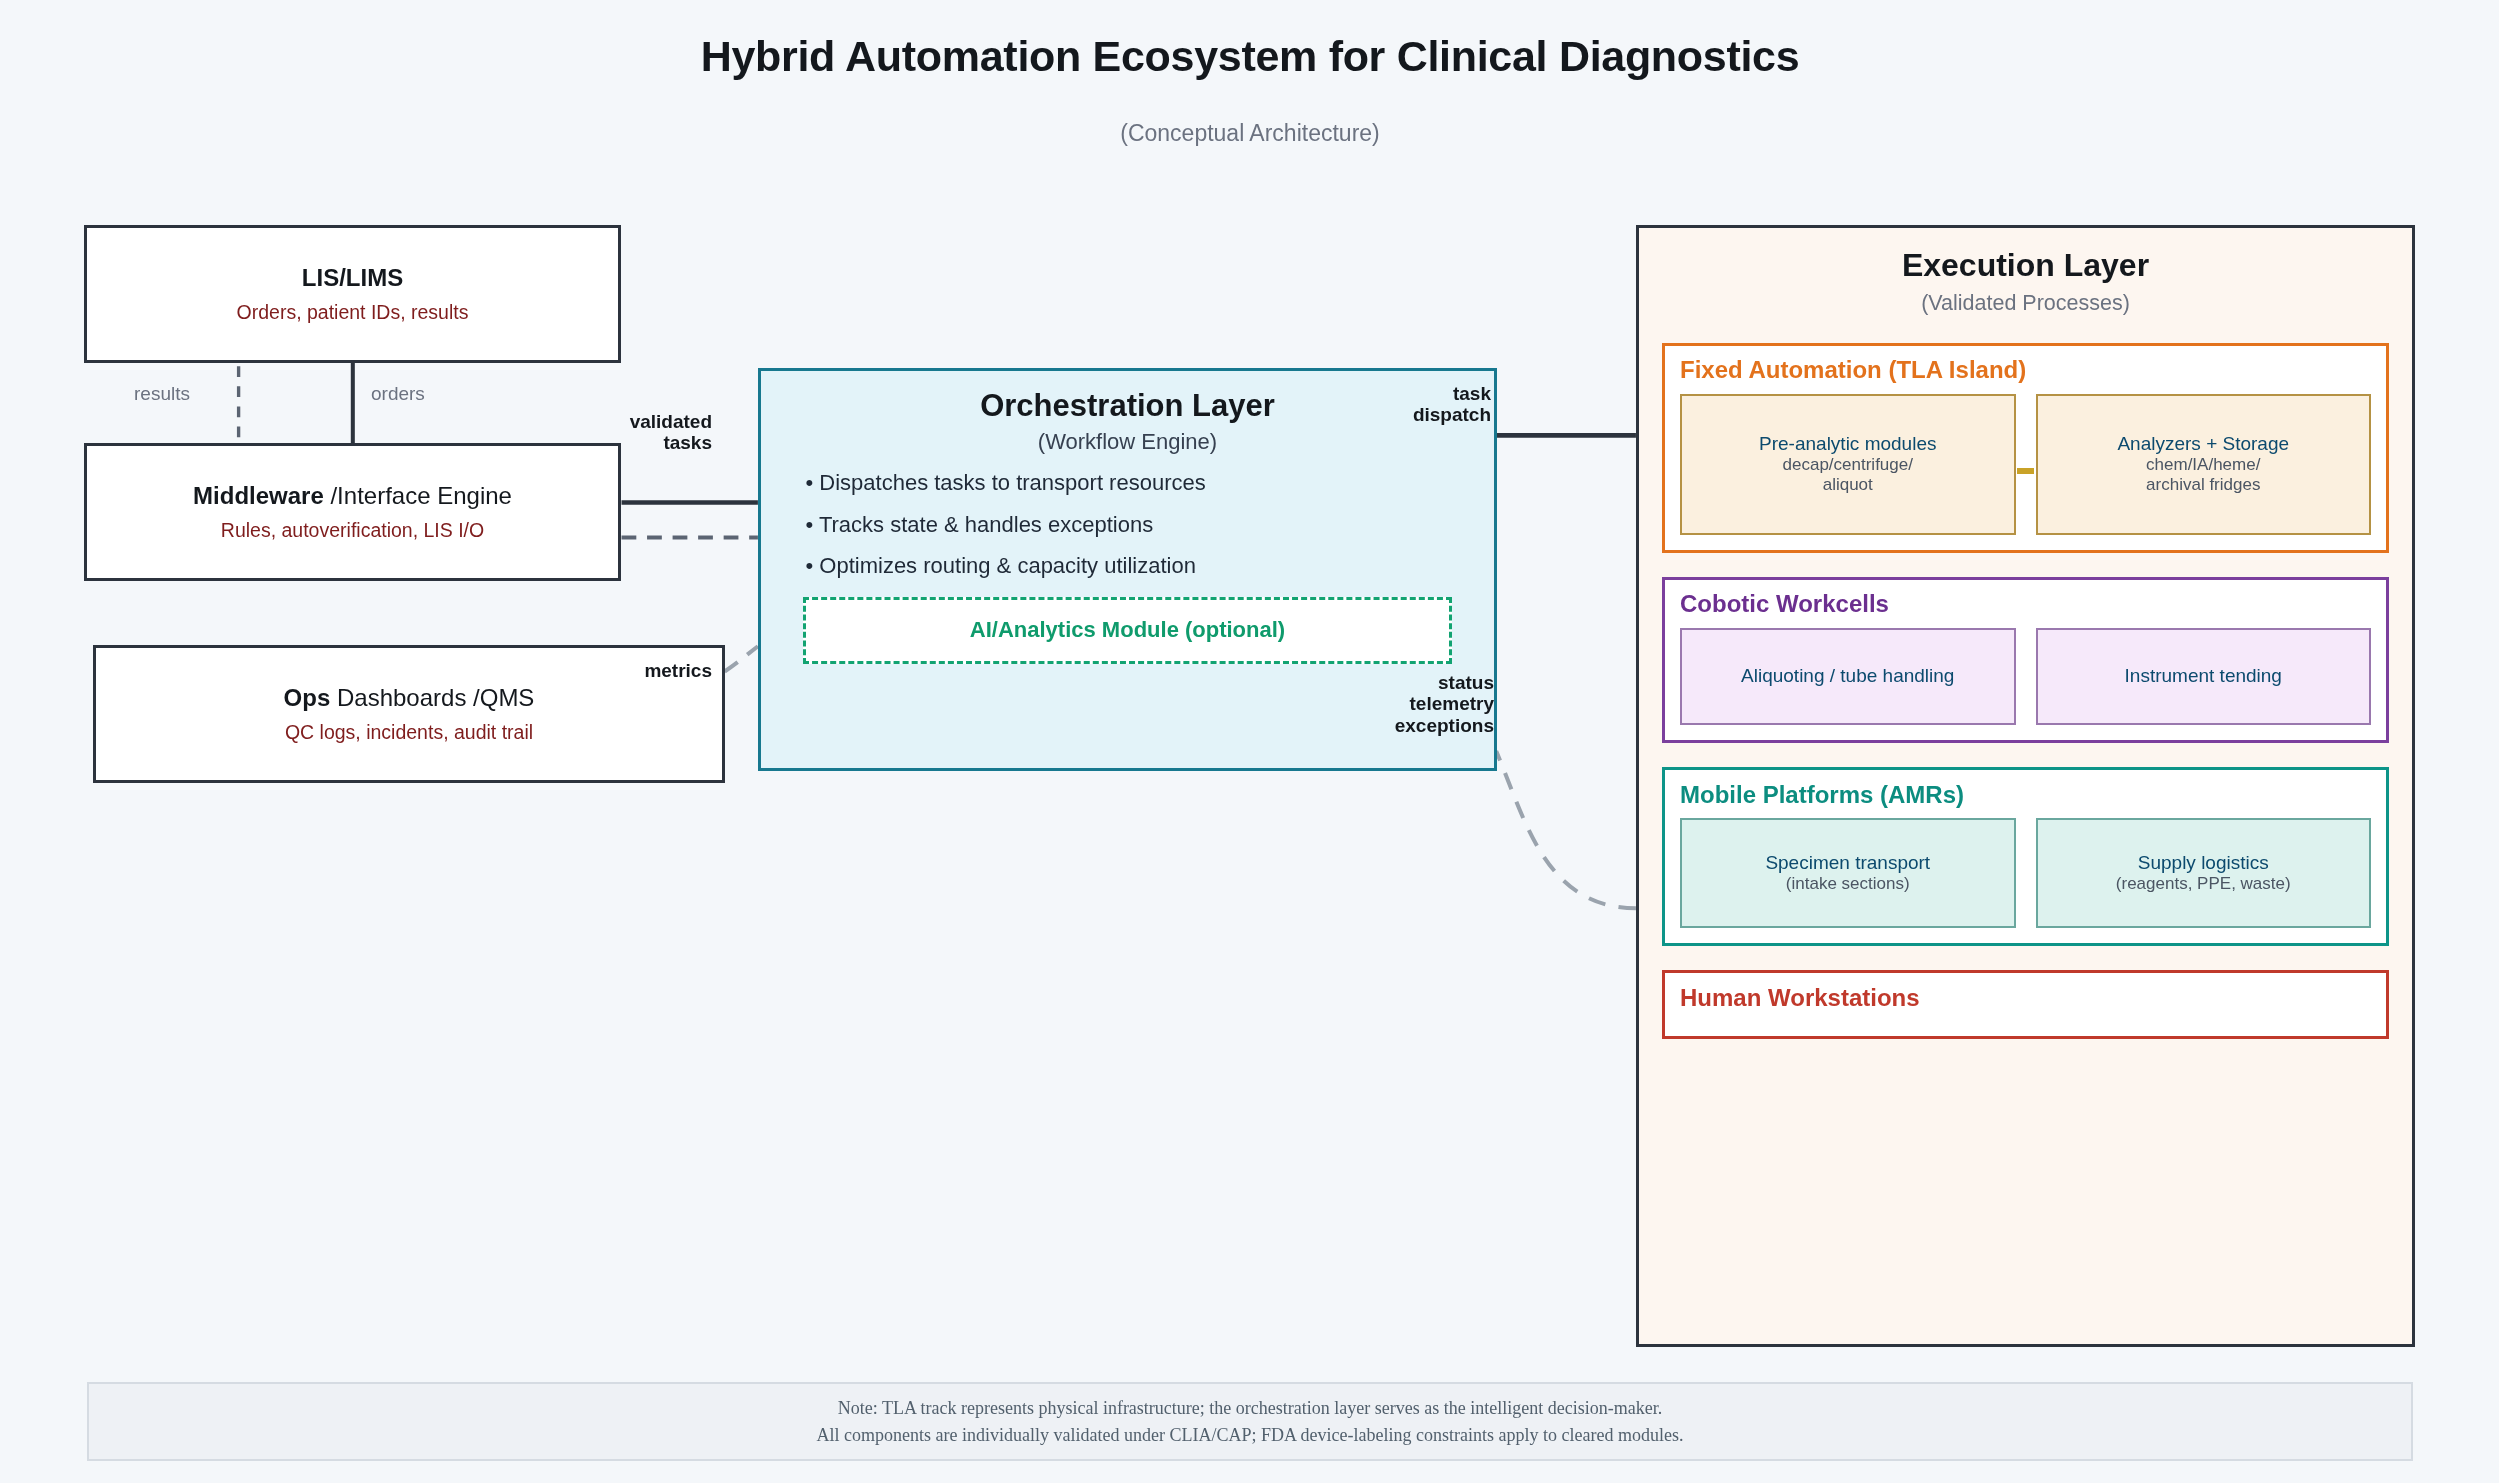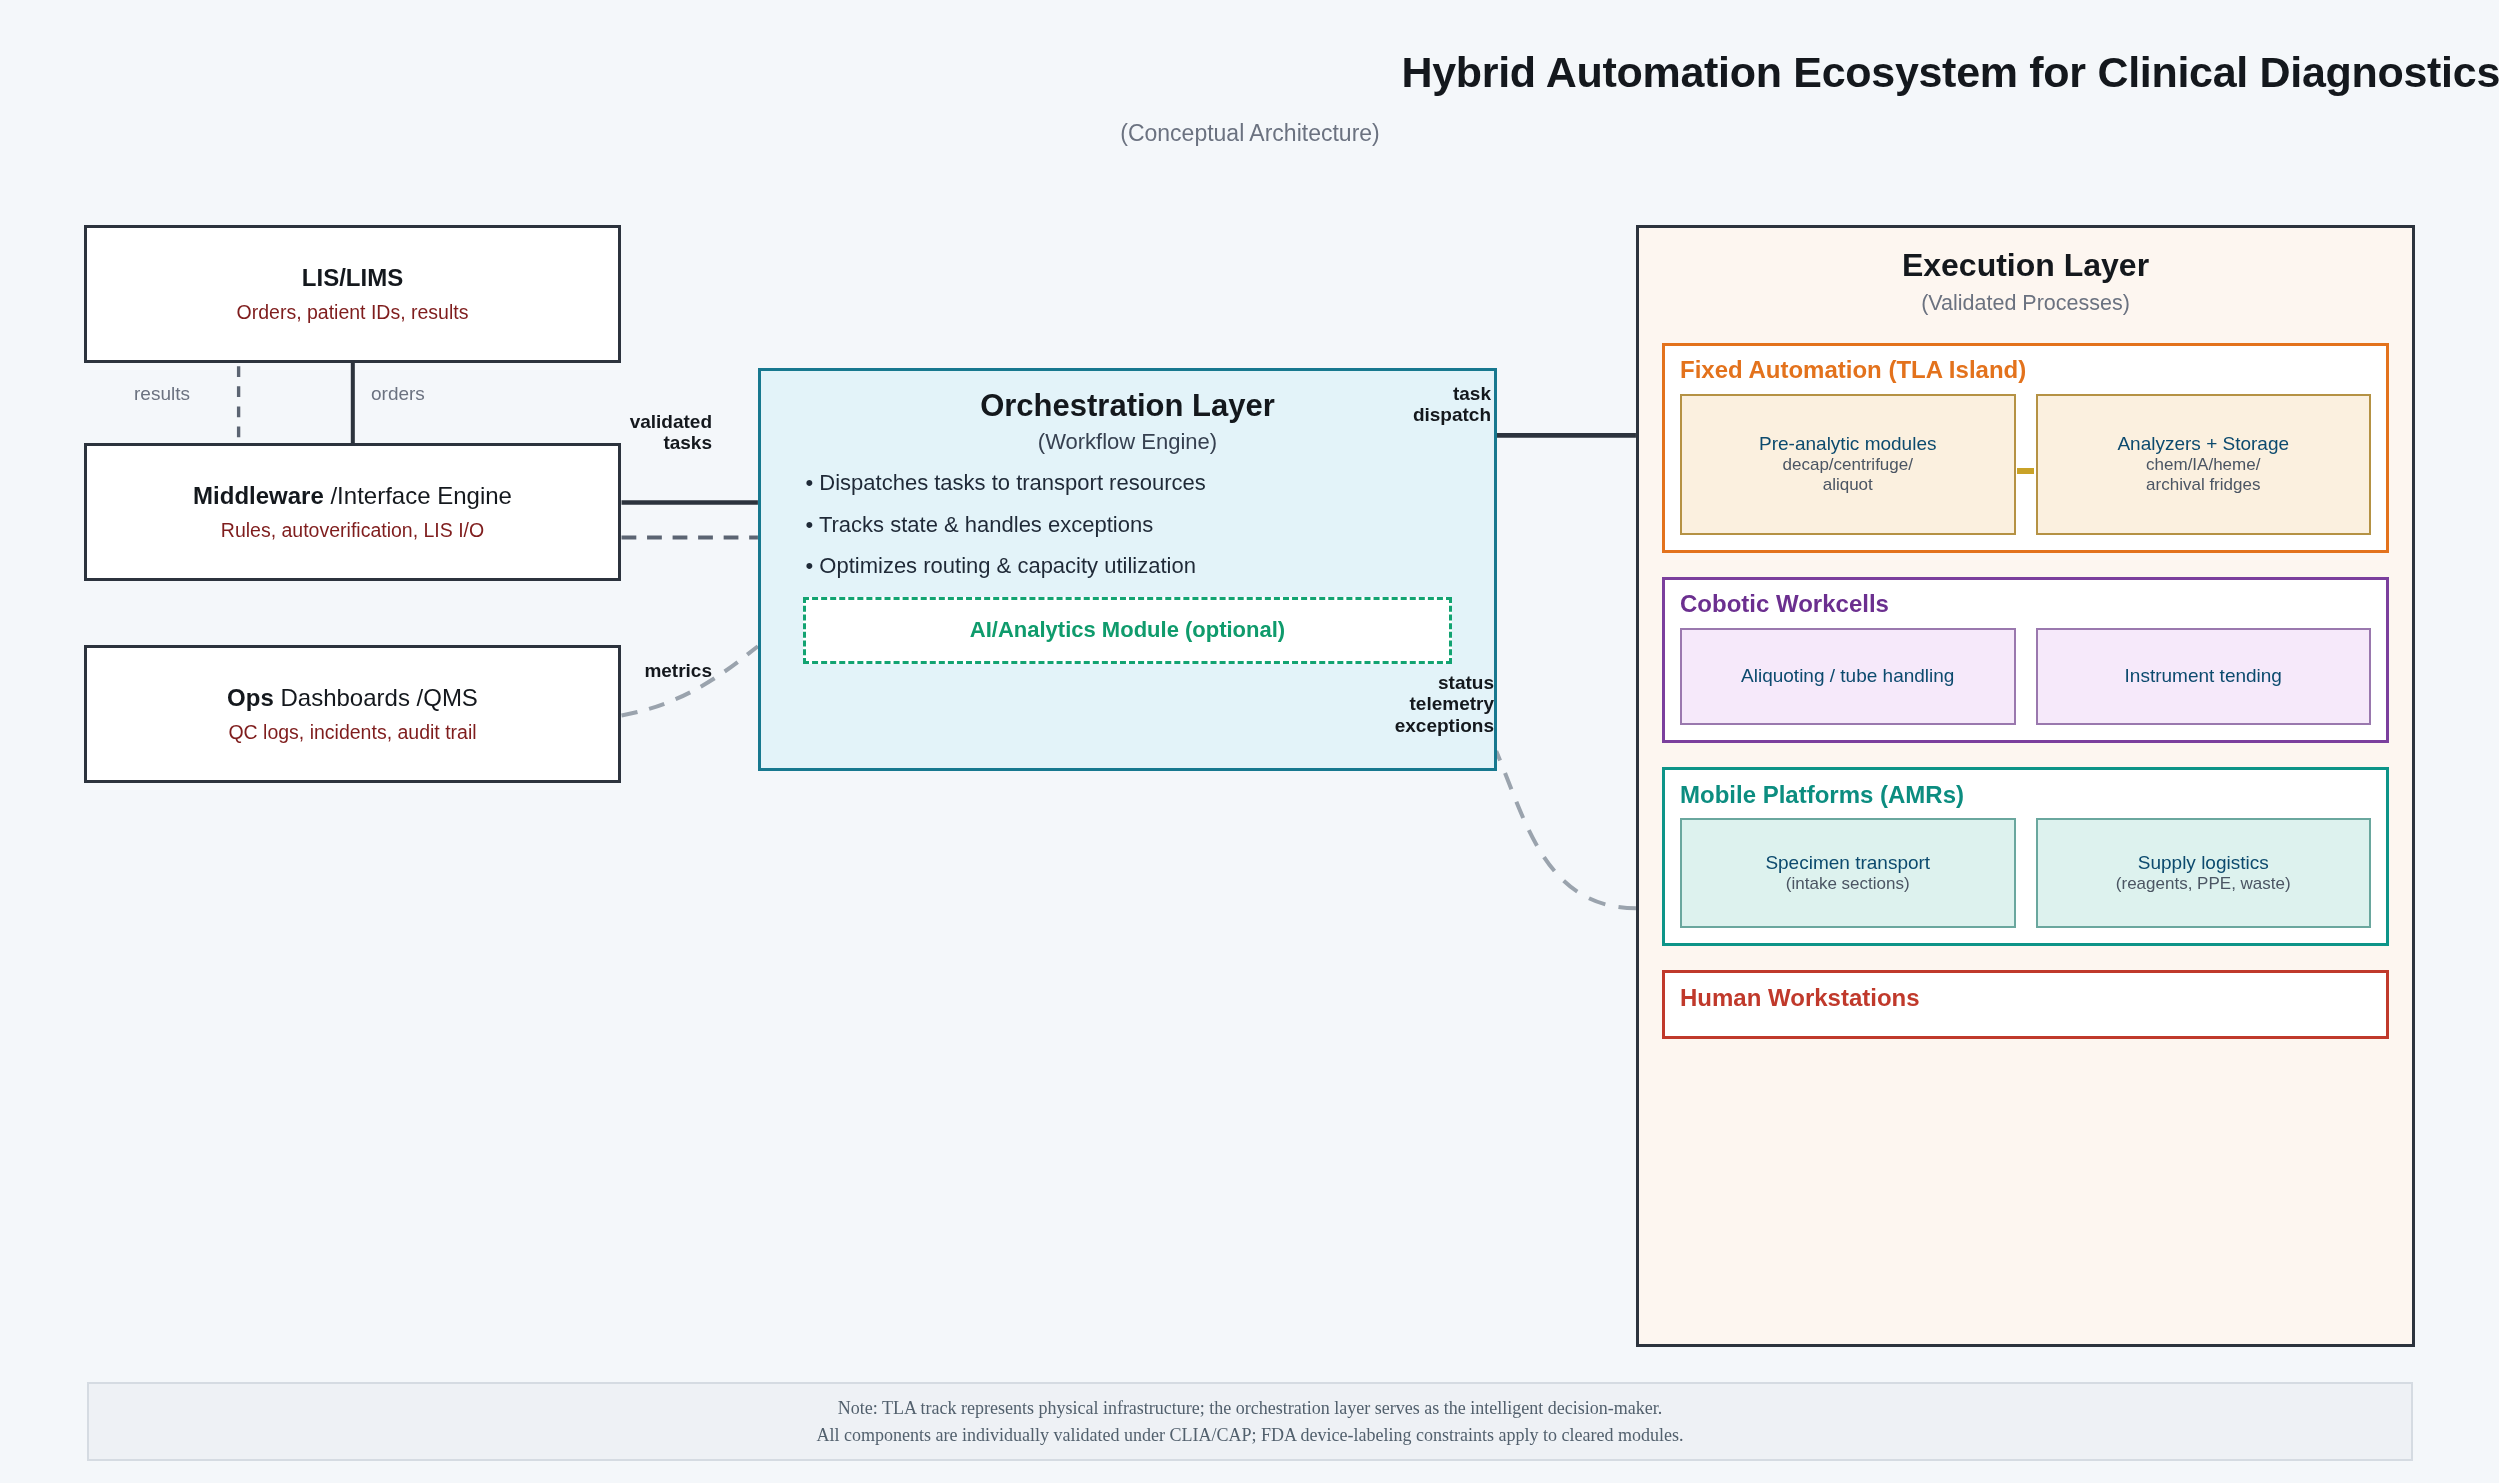--- a/index.html
+++ b/index.html
@@ -9,21 +9,21 @@
     font-family:"Liberation Sans", sans-serif;
     color:#20262e;
     position:relative;
     overflow:hidden;
   }
   .stage{position:absolute;inset:0;}
   .abs{position:absolute;box-sizing:border-box;}
 
   
   #title{
-    left:0;right:0;top:48px;text-align:right;
+    left:0;right:0;top:32px;text-align:center;
     font-size:43px;font-weight:bold;letter-spacing:-0.3px;color:#14181d;
   }
   #subtitle{
     left:0;right:0;top:120px;text-align:center;
     font-size:23px;color:#6b7280;
   }
 
   
   .plainbox{
     background:#ffffff;border:3.4px solid #2c333d;
@@ -142,21 +142,21 @@
   <div class="abs plainbox" style="left:84px;top:443px;width:537px;height:138px;">
     <div class="pb-title"><span>Middleware</span><span class="light"> /Interface Engine</span></div>
     <div class="pb-sub">Rules, autoverification, LIS I/O</div>
   </div>
 
   <div class="abs conn-label" style="left:591px;top:411px;width:121px;">
     <div>validated</div>
     <div>tasks</div>
   </div>
 
-  <div class="abs plainbox" style="left:84px;top:645px;width:537px;height:138px;">
+  <div class="abs plainbox" style="left:93px;top:645px;width:632px;height:138px;">
     <div class="pb-title"><span>Ops</span><span class="light"> Dashboards /QMS</span></div>
     <div class="pb-sub">QC logs, incidents, audit trail</div>
   </div>
 
   <div class="abs conn-label" style="left:591px;top:660px;width:121px;">metrics</div>
 
   <div class="abs" id="orch" style="left:758px;top:368px;width:739px;height:403px;">
     <div id="orch-title">Orchestration Layer</div>
     <div id="orch-sub">(Workflow Engine)</div>
     <div class="bullet">• Dispatches tasks to transport resources</div>

